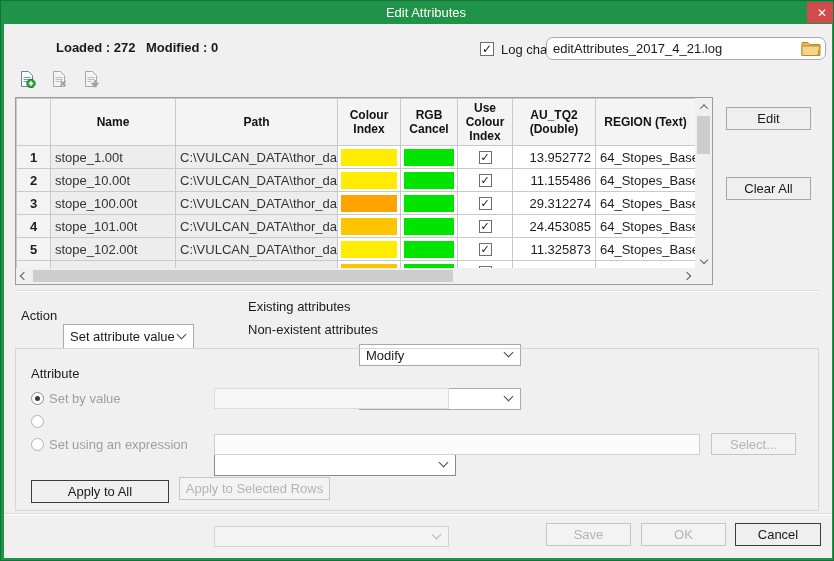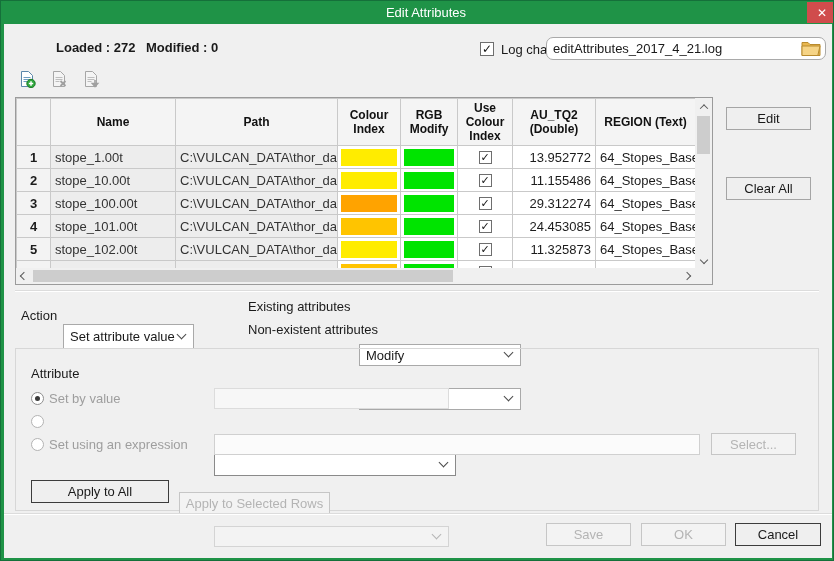--- a/index.html
+++ b/index.html
@@ -143,21 +143,21 @@
             <col style="width:55px">
             <col style="width:83px">
             <col style="width:100px">
         </colgroup>
         <thead>
           <tr>
             <th></th>
             <th>Name</th>
             <th>Path</th>
             <th>Colour Index</th>
-            <th>RGB Modify</th>
+            <th>RGB Cancel</th>
             <th>Use Colour Index</th>
             <th>AU_TQ2 (Double)</th>
             <th>REGION (Text)</th>
           </tr>
         </thead>
         <tbody>
             <tr>
               <td class="c-num">1</td>
               <td class="c-name">stope_1.00t</td>
               <td class="c-path">C:\VULCAN_DATA\thor_data\</td>
@@ -315,21 +315,21 @@
     <span></span>
     <span class="chev dim"></span>
   </div>
 
   <div class="abs radio dim" style="left:30px; top:437px;"></div>
   <span class="abs lbl lbl-dim" style="left:48px; top:436px;">Set using an expression</span>
   <div class="abs field" style="left:213px; top:433px; width:486px; height:21px; background:#fbfbfb; border-color:#d0d0d0;"></div>
   <div class="abs btn disabled" style="left:710px; top:432px; width:85px; height:22px;">Select...</div>
 
   <div class="abs btn default" style="left:30px; top:479px; width:138px; height:23px;">Apply to All</div>
-  <div class="abs btn disabled" style="left:178px; top:491px; width:151px; height:23px;">Apply to Selected Rows</div>
+  <div class="abs btn disabled" style="left:178px; top:476px; width:151px; height:23px;">Apply to Selected Rows</div>
 
   <div class="sep" style="left:3px; top:512px; width:828px;"></div>
 
   <div class="abs btn disabled" style="left:545px; top:522px; width:85px; height:23px;">Save</div>
   <div class="abs btn default" style="left:734px; top:522px; width:86px; height:23px;">Cancel</div>
   <div class="abs btn disabled" style="left:640px; top:522px; width:85px; height:23px;">OK</div>
 
 </div>
 
 </body></html>

